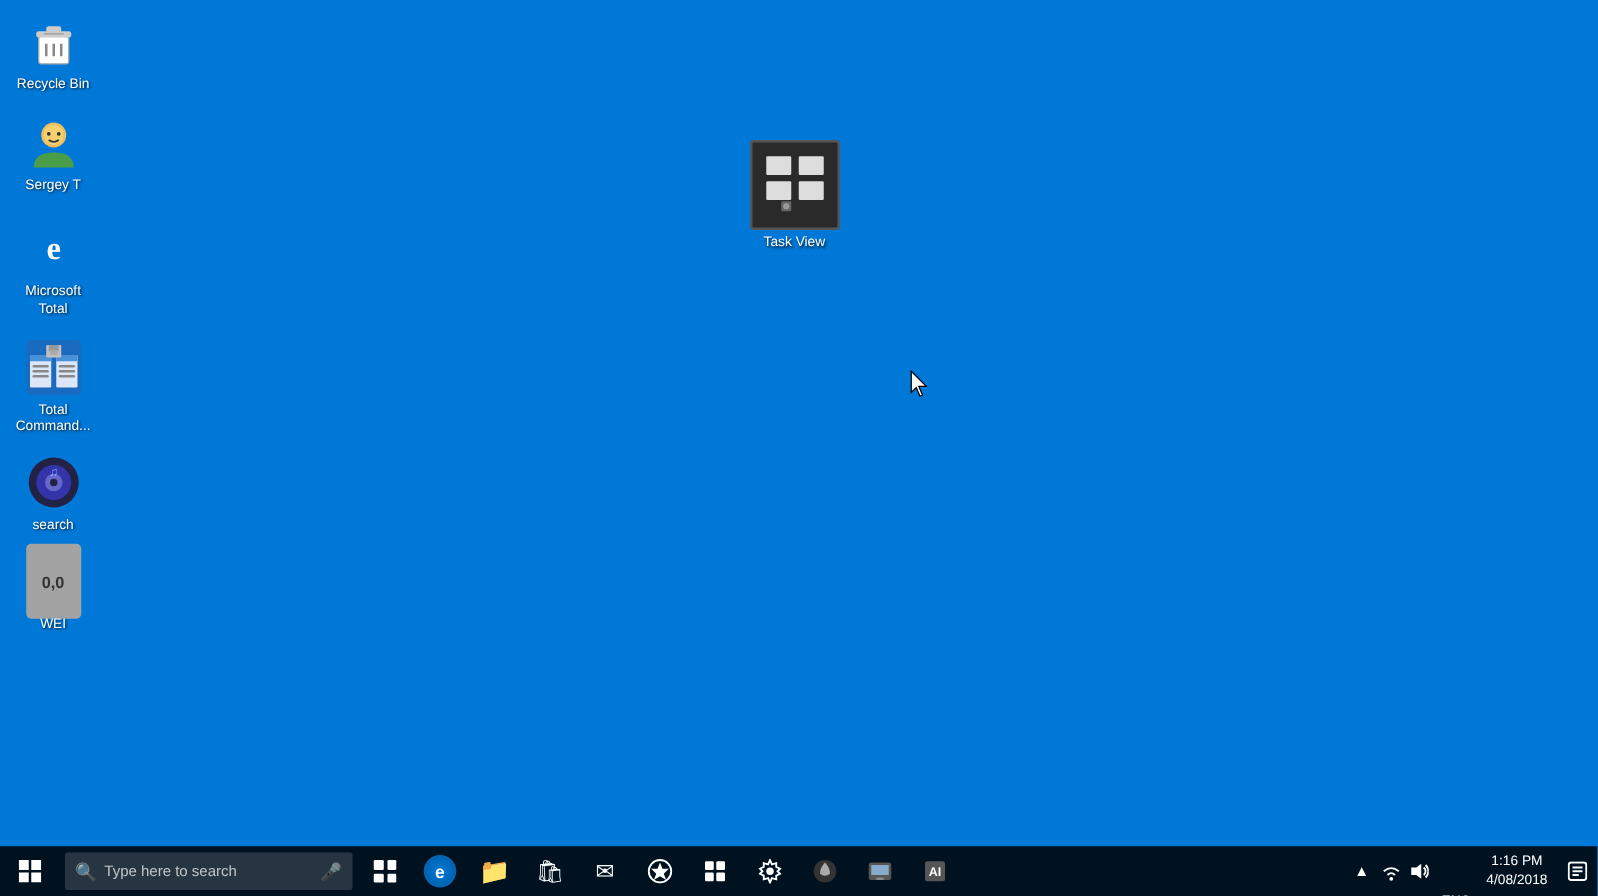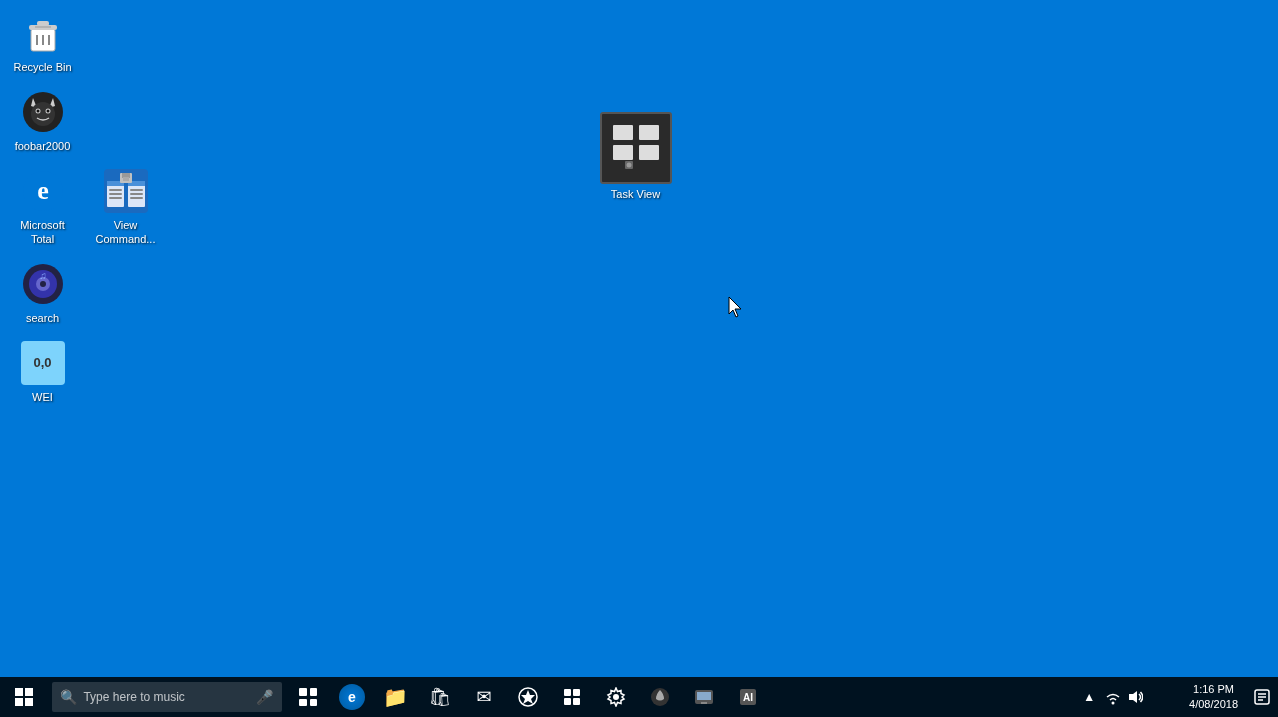--- a/index.html
+++ b/index.html
@@ -15,21 +15,21 @@
 
     
     .desktop {
       width: 100%;
       height: 680px;
       position: relative;
     }
 
     .icon-row {
       display: flex;
-      flex-direction: row;
+      flex-direction: column;
       gap: 8px;
     }
 
     .desktop-icon {
       width: 75px;
       display: flex;
       flex-direction: column;
       align-items: center;
       padding: 4px;
       border-radius: 4px;
@@ -235,22 +235,22 @@
       align-items: center;
       justify-content: center;
       color: white;
       font-size: 24px;
       font-weight: bold;
       font-style: italic;
     }
 
     .wei-icon {
       width: 44px;
-      height: 44px;
-      background: #7dd3fc;
+      height: 60px;
+      background: #a3a3a3;
       border-radius: 4px;
       display: flex;
       align-items: center;
       justify-content: center;
       color: #333;
       font-size: 14px;
       font-weight: bold;
     }
 
     
@@ -299,41 +299,37 @@
 
             <path d="M16 24 L16 34" stroke="#888" stroke-width="2"></path>
             <path d="M22 24 L22 34" stroke="#888" stroke-width="2"></path>
             <path d="M28 24 L28 34" stroke="#888" stroke-width="2"></path>
 
             <path d="M14 16 L30 16" stroke="#999" stroke-width="1"></path>
           </svg>
         </div>
         <span class="icon-label">Recycle Bin</span>
       </div>
-    </div>
-
-    <div class="icon-row">
       <div class="desktop-icon">
         <div class="icon-img">
           <svg width="44" height="44" viewBox="0 0 44 44">
-
-            <circle cx="22" cy="22" r="20" fill="#222"></circle>
-            <path d="M12 8 L16 18 L10 16 Z" fill="#ccc"></path>
-            <path d="M32 8 L28 18 L34 16 Z" fill="#ccc"></path>
-            <circle cx="22" cy="24" r="12" fill="#333"></circle>
-
-            <circle cx="17" cy="21" r="2.5" fill="#ccc"></circle>
-            <circle cx="27" cy="21" r="2.5" fill="#ccc"></circle>
-            <circle cx="17" cy="21" r="1.5" fill="#111"></circle>
-            <circle cx="27" cy="21" r="1.5" fill="#111"></circle>
-            <path d="M16 28 Q22 32 28 28" stroke="#ccc" stroke-width="1.5" fill="none"></path>
+            <circle cx="22" cy="16" r="10" fill="#f0c060"></circle>
+            <path d="M6 42 Q6 30 22 30 Q38 30 38 42" fill="#4a9e4a"></path>
+            <circle cx="22" cy="16" r="8" fill="#f5d070"></circle>
+
+            <circle cx="18" cy="15" r="1.5" fill="#333"></circle>
+            <circle cx="26" cy="15" r="1.5" fill="#333"></circle>
+            <path d="M18 20 Q22 23 26 20" stroke="#333" stroke-width="1.5" fill="none"></path>
           </svg>
         </div>
-        <span class="icon-label">foobar2000</span>
-      </div>
+        <span class="icon-label">Sergey T</span>
+      </div>
+    </div>
+
+    <div class="icon-row">
     </div>
 
     <div class="icon-row">
       <div class="desktop-icon">
         <div class="icon-img">
           <svg width="44" height="44" viewBox="0 0 44 44">
             <circle cx="22" cy="22" r="20" fill="#0078d7"></circle>
             <text x="22" y="30" text-anchor="middle" font-size="26" font-weight="bold" fill="white" font-family="serif">e</text>
           </svg>
         </div>
@@ -356,21 +352,21 @@
             <rect x="5" y="28" width="13" height="2" rx="1" fill="#888"></rect>
             <rect x="26" y="20" width="13" height="2" rx="1" fill="#888"></rect>
             <rect x="26" y="24" width="13" height="2" rx="1" fill="#888"></rect>
             <rect x="26" y="28" width="13" height="2" rx="1" fill="#888"></rect>
 
             <rect x="16" y="4" width="12" height="10" rx="1" fill="#c0c0c0"></rect>
             <rect x="18" y="4" width="8" height="5" fill="#999"></rect>
             <rect x="19" y="8" width="6" height="4" fill="#aaa"></rect>
           </svg>
         </div>
-        <span class="icon-label">View Command...</span>
+        <span class="icon-label">Total Command...</span>
       </div>
     </div>
 
     <div class="icon-row">
       <div class="desktop-icon">
         <div class="icon-img">
           <svg width="44" height="44" viewBox="0 0 44 44">
             <circle cx="22" cy="22" r="20" fill="#222244"></circle>
             <circle cx="22" cy="22" r="14" fill="#3333aa"></circle>
             <circle cx="22" cy="22" r="7" fill="#6666cc"></circle>
@@ -425,21 +421,21 @@
     <svg width="18" height="18" viewBox="0 0 18 18">
       <rect x="0" y="0" width="8" height="8" fill="white"></rect>
       <rect x="10" y="0" width="8" height="8" fill="white"></rect>
       <rect x="0" y="10" width="8" height="8" fill="white"></rect>
       <rect x="10" y="10" width="8" height="8" fill="white"></rect>
     </svg>
   </div>
 
   <div class="taskbar-search">
     <span class="taskbar-search-icon">🔍</span>
-    <span class="taskbar-search-text">Type here to music</span>
+    <span class="taskbar-search-text">Type here to search</span>
     <span class="taskbar-search-mic">🎤</span>
   </div>
 
   <div class="taskbar-btn">
     <div class="taskview-squares">
       <div></div>
         <div></div>
         <div></div>
         <div></div>
     </div>

